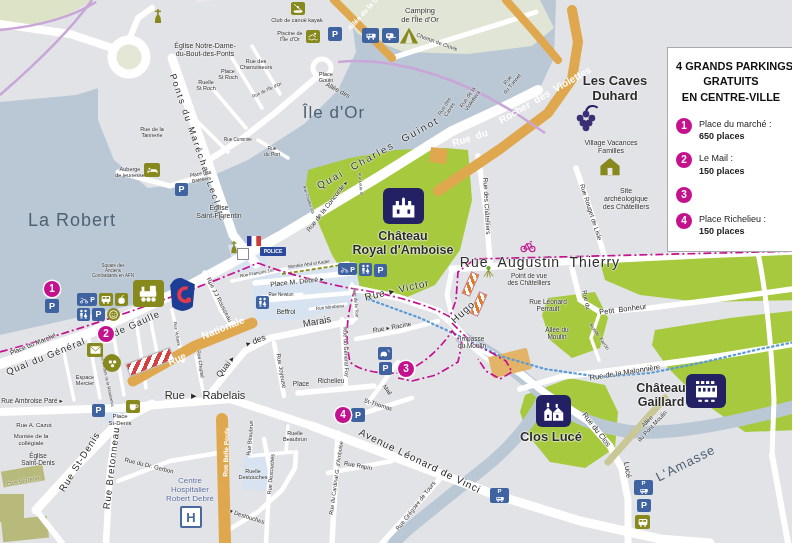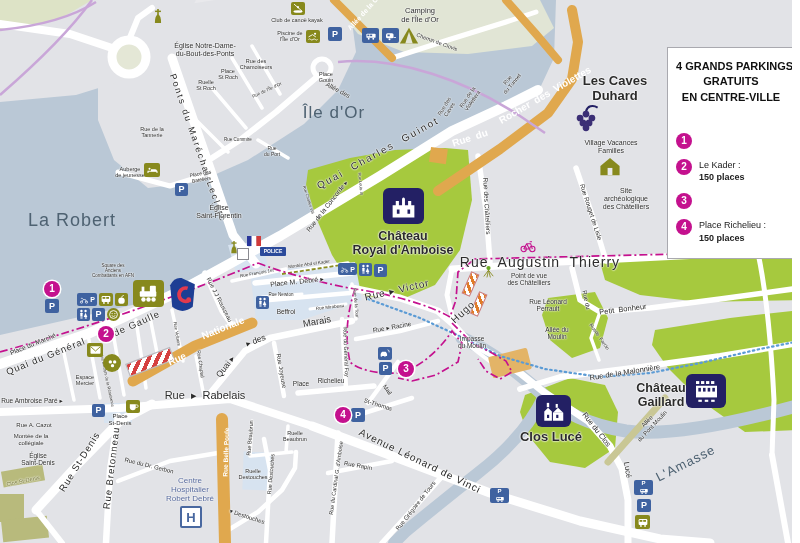--- a/index.html
+++ b/index.html
@@ -24,21 +24,21 @@
   .busp{flex-direction:column;gap:0}
   .busp .pp{font-size:6px;line-height:5px}
   .motop{flex-direction:row;gap:1px}
   .marker{position:absolute;width:16px;height:16px;border-radius:50%;background:#c4118e;
           color:#fff;font:700 10px/16px "Liberation Sans",sans-serif;text-align:center;
           transform:translate(-50%,-50%);box-shadow:0 0 0 1.5px #fff}
   .hatch{position:absolute;border:1px solid #b9b9bf}
   .legend{position:absolute;left:667px;top:47px;width:128px;background:#fff;
           border:1px solid #a9a9af;padding:11px 8px 4px;box-sizing:border-box}
   .legend .ttl{font:700 11px/1.4 "Liberation Sans",sans-serif;color:#111;
-               white-space:pre;text-align:center;margin-bottom:28px}
+               white-space:pre;text-align:center;margin-bottom:13px}
   .legend .item{display:flex;gap:7px;margin-bottom:10px;align-items:flex-start}
   .legend .item .marker{position:static;transform:none;flex:0 0 16px;box-shadow:none}
   .legend .nm{font:400 9px/1.35 "Liberation Sans",sans-serif;color:#222}
   .legend .pl{font:700 9px/1.35 "Liberation Sans",sans-serif;color:#222}
   .pbox{position:absolute;background:#2b4a9b;color:#fff;font:700 5px/1 "Liberation Sans",sans-serif;
         display:flex;align-items:center;justify-content:center;border-radius:1px}
   .bldg{position:absolute;background:#fff;border:1px solid #8a8a90}
 </style>
 </head>
 <body>
@@ -646,25 +646,29 @@
 <div class="marker" style="left:106px;top:334px">2</div>
 <div class="marker" style="left:406px;top:369px">3</div>
 <div class="marker" style="left:343px;top:415px">4</div>
 
 <div class="legend">
   <div class="ttl">4 GRANDS PARKINGS
 GRATUITS
 EN CENTRE-VILLE</div>
   <div class="item">
     <div class="marker">1</div>
+    <div>
+          <div class="nm">Place du marché :</div>
+         <div class="pl">650 places</div>
+        </div>
   </div>
   <div class="item">
     <div class="marker">2</div>
     <div>
-          <div class="nm">Le Kader :</div>
+          <div class="nm">Le Mail :</div>
          <div class="pl">150 places</div>
         </div>
   </div>
   <div class="item">
     <div class="marker">3</div>
   </div>
   <div class="item">
     <div class="marker">4</div>
     <div>
           <div class="nm">Place Richelieu :</div>

